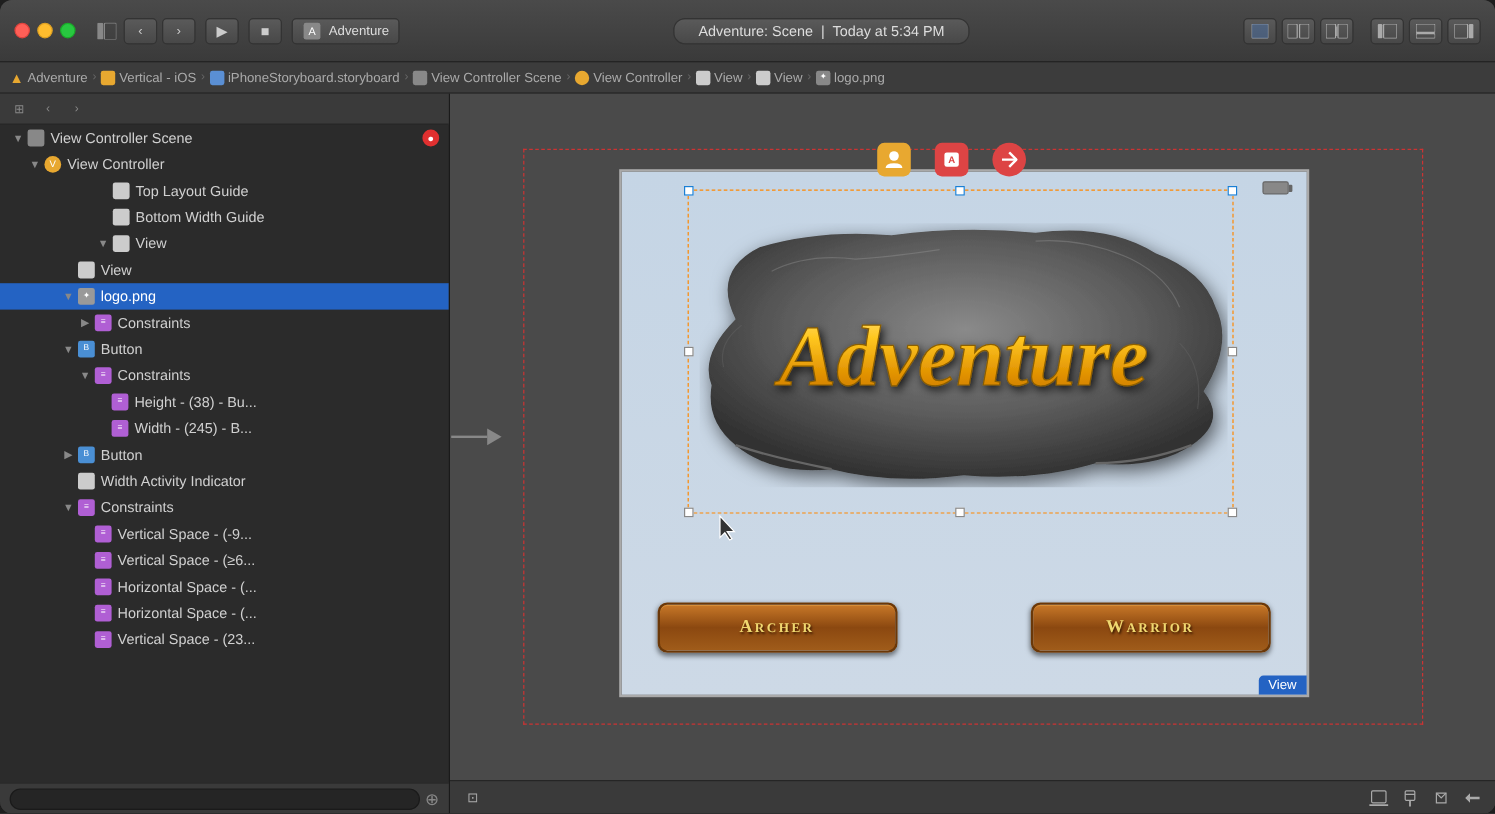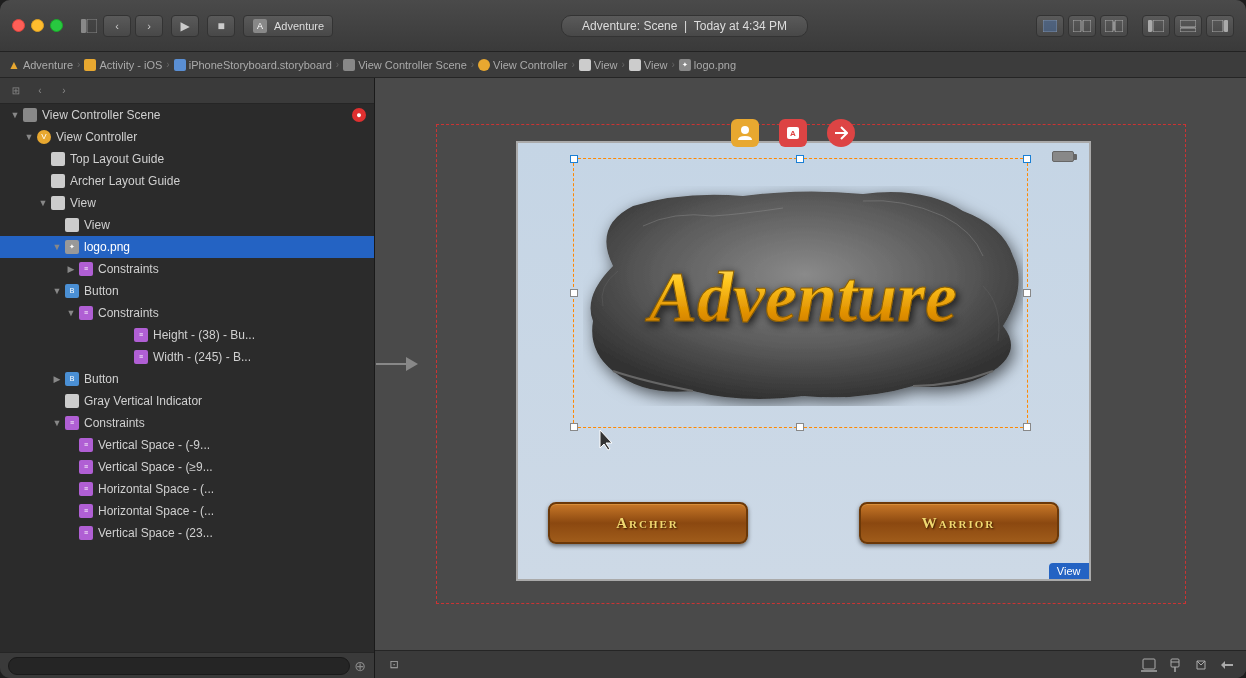--- a/index.html
+++ b/index.html
@@ -251,24 +251,24 @@
       flex-shrink: 0;
     }
 
     .tree-item .item-label {
       font-size: 12px;
     }
 
     
     .indent-1 { padding-left: 8px; }
     .indent-2 { padding-left: 22px; }
-    .indent-3 { padding-left: 36px; }
+    .indent-3 { padding-left: 36px; margin-left: 43px; }
     .indent-4 { padding-left: 50px; }
     .indent-5 { padding-left: 64px; }
-    .indent-6 { padding-left: 119px; }
+    .indent-6 { padding-left: 78px; }
 
     .nav-error-badge {
       width: 14px; height: 14px; border-radius: 50%;
       background: #e03030; display: flex; align-items: center;
       justify-content: center; font-size: 9px; color: white; font-weight: bold;
       margin-left: auto; margin-right: 8px;
     }
 
     
     .navigator-bottom {
@@ -367,21 +367,21 @@
           <rect x="1" y="1" width="14" height="14" rx="2" fill="#888"></rect>
           <text x="8" y="11" text-anchor="middle" fill="white" font-size="9">A</text>
         </svg>
       <span>Adventure</span>
     </div>
 
     <div class="status-bar">
       <div class="status-pill">
         <span>Adventure: Scene</span>
         &nbsp;|&nbsp;
-        <span>Today at 4:34 PM</span>
+        <span>Today at 5:34 PM</span>
       </div>
     </div>
 
     <div class="right-toolbar">
       <div class="icon-btn">
         <svg width="14" height="12" viewBox="0 0 14 12">
             <rect x="0" y="0" width="14" height="12" rx="1" fill="none" stroke="#aaa" stroke-width="1"></rect>
             <rect x="0" y="0" width="14" height="12" rx="1" fill="#4a6fa5" opacity="0.5"></rect>
           </svg>
       </div>
@@ -421,21 +421,21 @@
   </div>
 
   <div class="breadcrumb-bar">
     <span class="breadcrumb-item">
       <span style="color:#e8a830; font-size:12px;">▲</span>
       <span>Adventure</span>
     </span>
     <span class="breadcrumb-sep">›</span>
     <span class="breadcrumb-item">
       <span style="display:inline-block;width:12px;height:12px;background:#e8a830;border-radius:2px;"></span>
-      <span>Activity - iOS</span>
+      <span>Vertical - iOS</span>
     </span>
     <span class="breadcrumb-sep">›</span>
     <span class="breadcrumb-item">
       <span style="display:inline-block;width:12px;height:12px;background:#5a8fd4;border-radius:2px;"></span>
       <span>iPhoneStoryboard.storyboard</span>
     </span>
     <span class="breadcrumb-sep">›</span>
     <span class="breadcrumb-item">
       <span style="display:inline-block;width:12px;height:12px;background:#888;border-radius:2px;"></span>
       <span>View Controller Scene</span>
@@ -496,21 +496,21 @@
               <span style="display:inline-block;width:14px;height:14px;background:#ccc;border-radius:2px;"></span>
             </span>
           <span class="item-label">Top Layout Guide</span>
         </div>
 
         <div class="tree-item indent-3">
           <span class="disclosure">&nbsp;&nbsp;</span>
           <span class="item-icon">
               <span style="display:inline-block;width:14px;height:14px;background:#ccc;border-radius:2px;"></span>
             </span>
-          <span class="item-label">Archer Layout Guide</span>
+          <span class="item-label">Bottom Width Guide</span>
         </div>
 
         <div class="tree-item indent-3">
           <span class="disclosure">▼</span>
           <span class="item-icon">
               <span style="display:inline-block;width:14px;height:14px;background:#ccc;border-radius:2px;"></span>
             </span>
           <span class="item-label">View</span>
         </div>
 
@@ -576,21 +576,21 @@
               <span style="display:inline-block;width:14px;height:14px;background:#4a8fd4;border-radius:2px;font-size:7px;color:white;text-align:center;line-height:14px;">B</span>
             </span>
           <span class="item-label">Button</span>
         </div>
 
         <div class="tree-item indent-4">
           <span class="disclosure">&nbsp;&nbsp;</span>
           <span class="item-icon">
               <span style="display:inline-block;width:14px;height:14px;background:#ccc;border-radius:2px;"></span>
             </span>
-          <span class="item-label">Gray Vertical Indicator</span>
+          <span class="item-label">Width Activity Indicator</span>
         </div>
 
         <div class="tree-item indent-4">
           <span class="disclosure">▼</span>
           <span class="item-icon">
               <span style="display:inline-block;width:14px;height:14px;background:#b05fd4;border-radius:2px;font-size:7px;color:white;text-align:center;line-height:14px;">≡</span>
             </span>
           <span class="item-label">Constraints</span>
         </div>
 
@@ -600,21 +600,21 @@
               <span style="display:inline-block;width:14px;height:14px;background:#b05fd4;border-radius:2px;font-size:7px;color:white;text-align:center;line-height:14px;">≡</span>
             </span>
           <span class="item-label">Vertical Space - (-9...</span>
         </div>
 
         <div class="tree-item indent-5">
           <span class="disclosure">&nbsp;&nbsp;</span>
           <span class="item-icon">
               <span style="display:inline-block;width:14px;height:14px;background:#b05fd4;border-radius:2px;font-size:7px;color:white;text-align:center;line-height:14px;">≡</span>
             </span>
-          <span class="item-label">Vertical Space - (≥9...</span>
+          <span class="item-label">Vertical Space - (≥6...</span>
         </div>
 
         <div class="tree-item indent-5">
           <span class="disclosure">&nbsp;&nbsp;</span>
           <span class="item-icon">
               <span style="display:inline-block;width:14px;height:14px;background:#b05fd4;border-radius:2px;font-size:7px;color:white;text-align:center;line-height:14px;">≡</span>
             </span>
           <span class="item-label">Horizontal Space - (...</span>
         </div>
 

